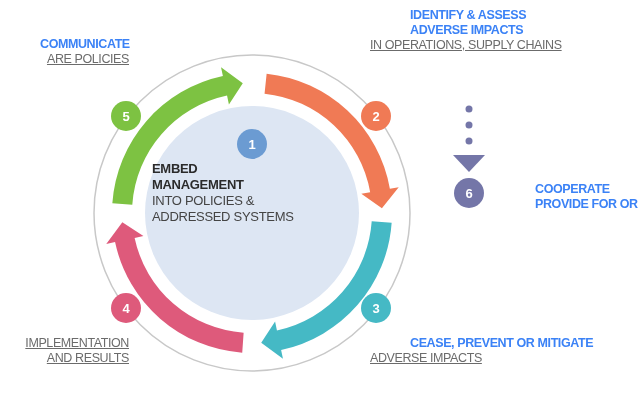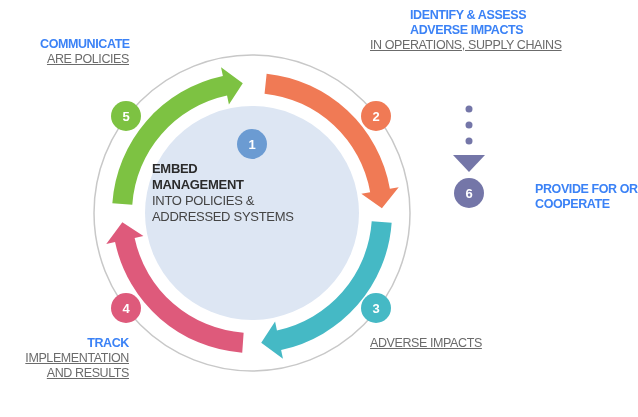--- a/index.html
+++ b/index.html
@@ -69,30 +69,30 @@
   <span class="s">ADDRESSED SYSTEMS</span>
 </div>
 
 <div class="lbl" style="left:370px; top:8px;">
   <span class="t">IDENTIFY &amp; ASSESS</span>
   <span class="t">ADVERSE IMPACTS</span>
   <span class="s">IN OPERATIONS, SUPPLY CHAINS</span>
 </div>
 
 <div class="lbl" style="left:370px; top:336px;">
+  <span class="t">CEASE, PREVENT OR MITIGATE</span>
   <span class="s">ADVERSE IMPACTS</span>
 </div>
 
 <div class="lbl right" style="left:0px; width:129px; top:336px;">
-  <span class="t">TRACK</span>
   <span class="s">IMPLEMENTATION</span>
   <span class="s">AND RESULTS</span>
 </div>
 
 <div class="lbl right" style="left:0px; width:129px; top:37px;">
   <span class="t">COMMUNICATE</span>
   <span class="s">ARE POLICIES</span>
 </div>
 
 <div class="lbl" style="left:495px; top:182px;">
+  <span class="t">COOPERATE</span>
   <span class="t">PROVIDE FOR OR</span>
-  <span class="t">COOPERATE</span>
 </div>
 
 </body></html>

